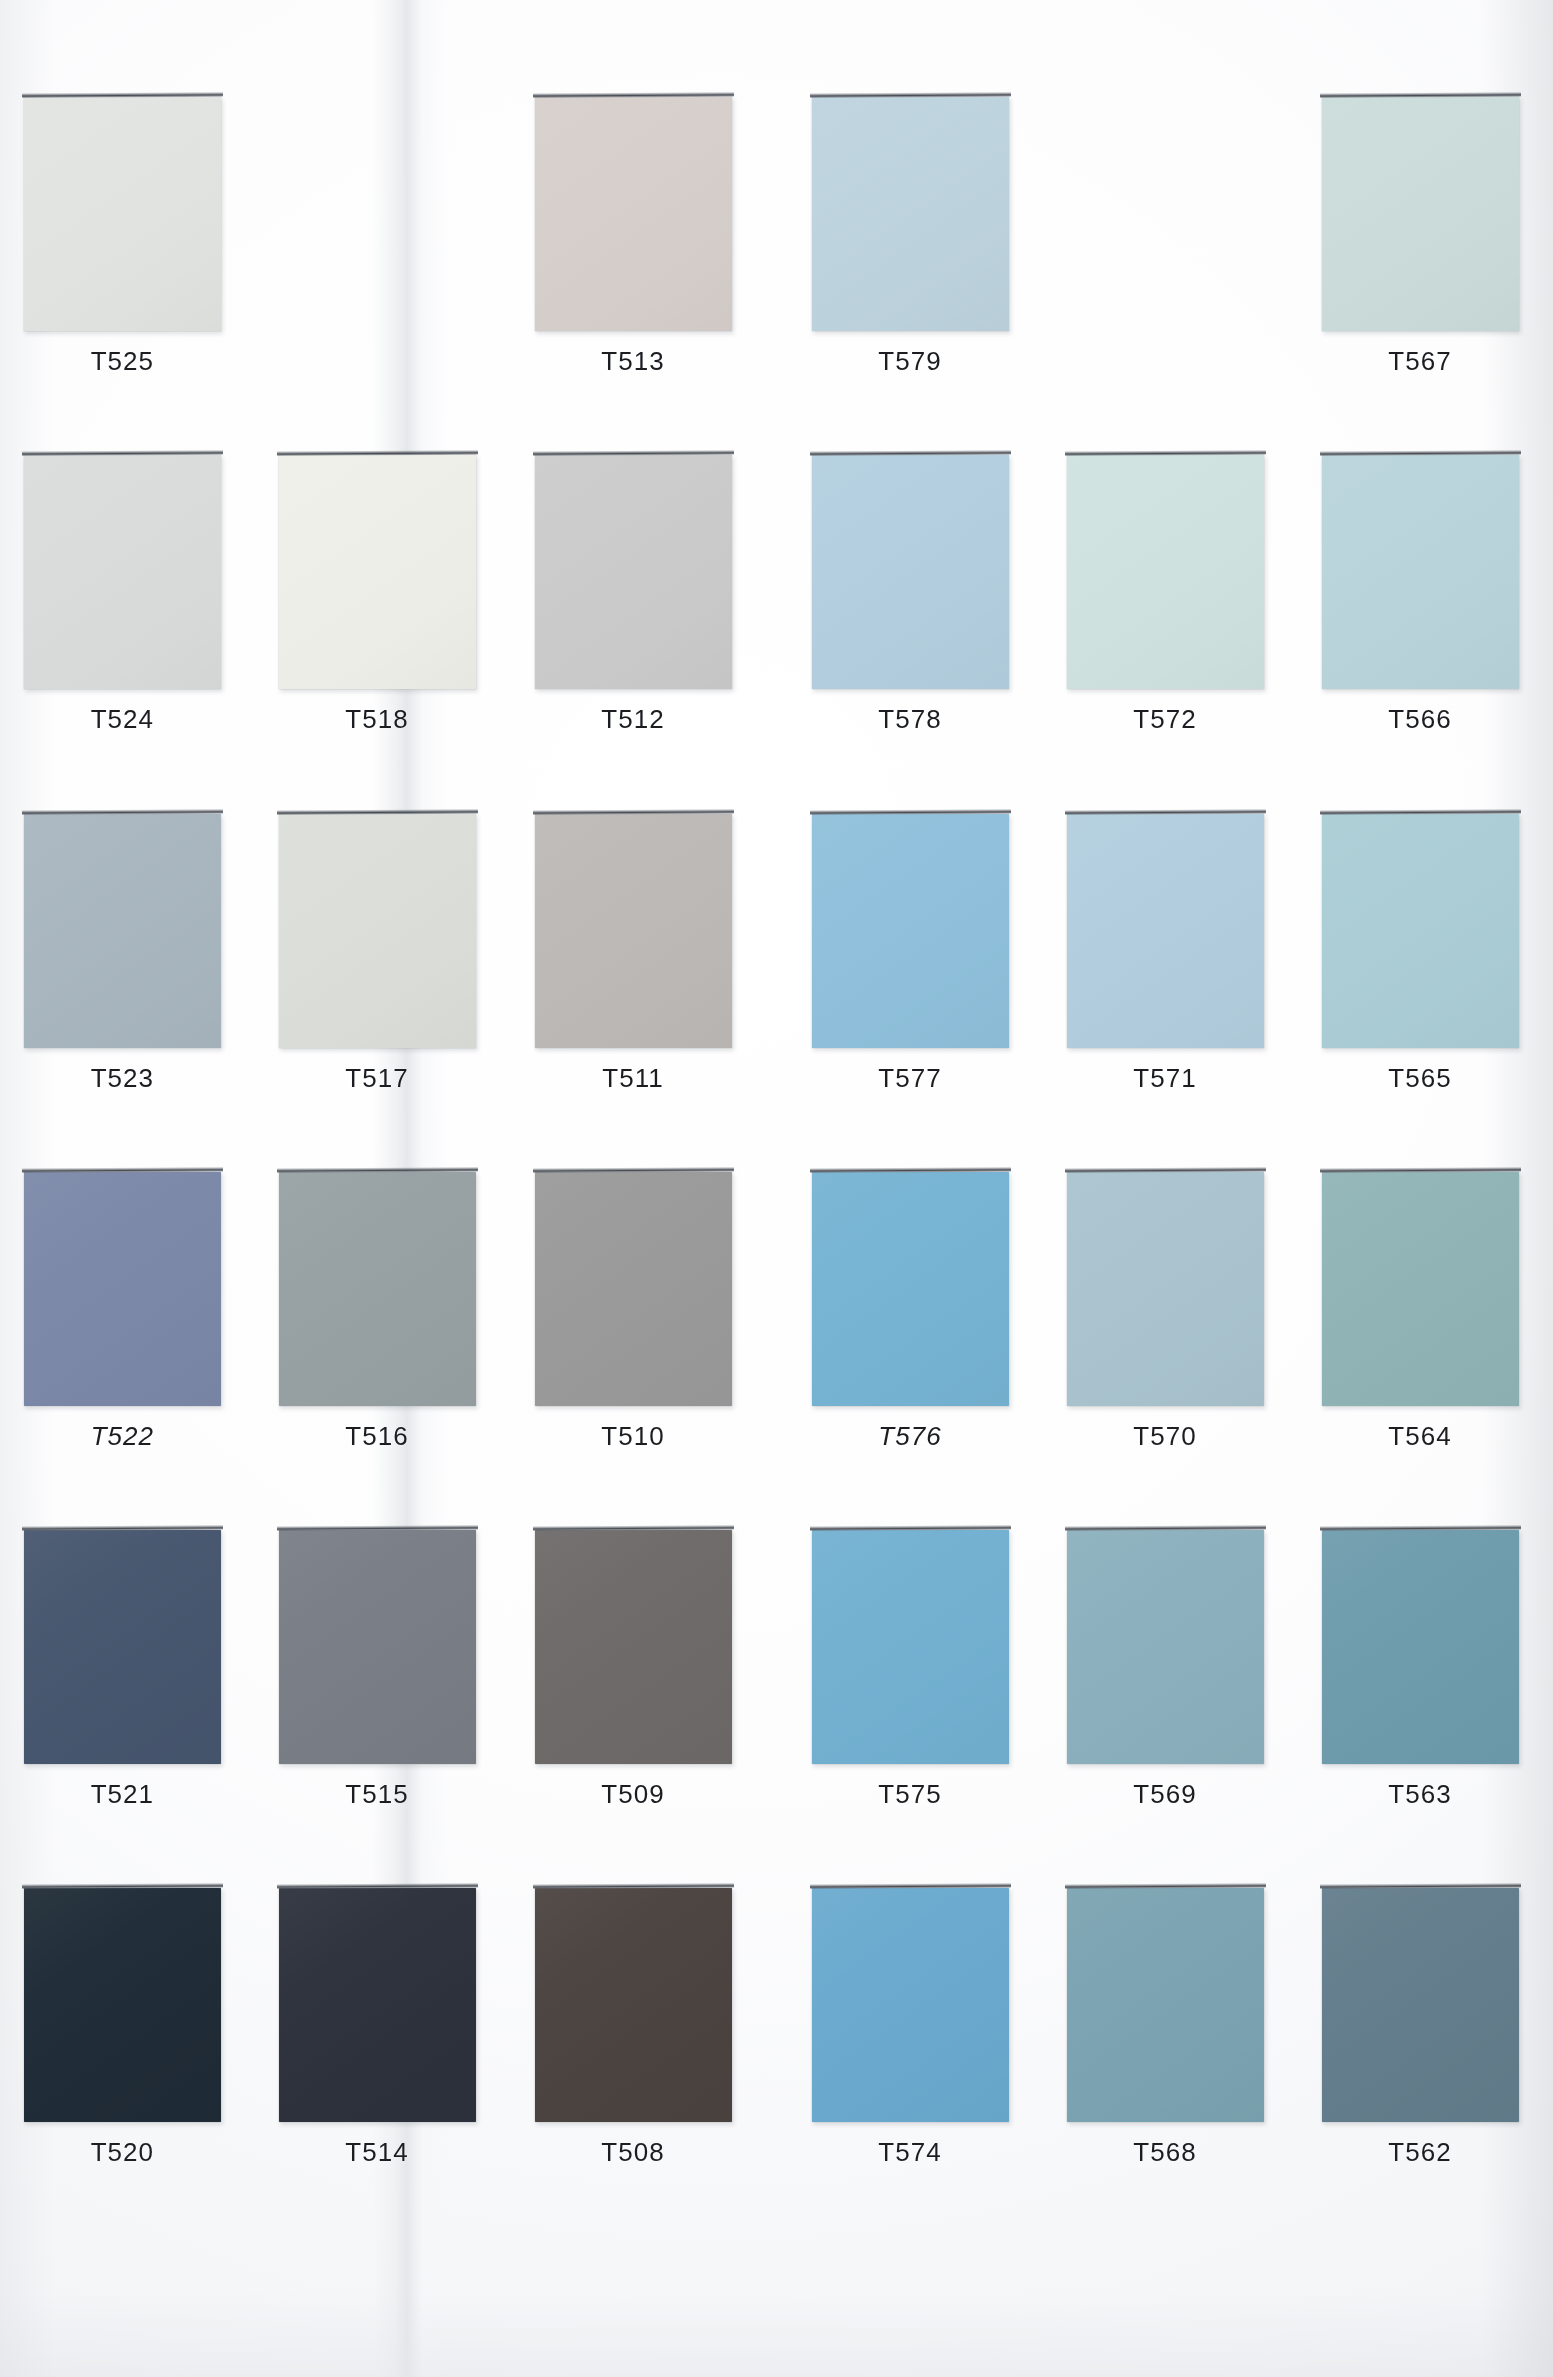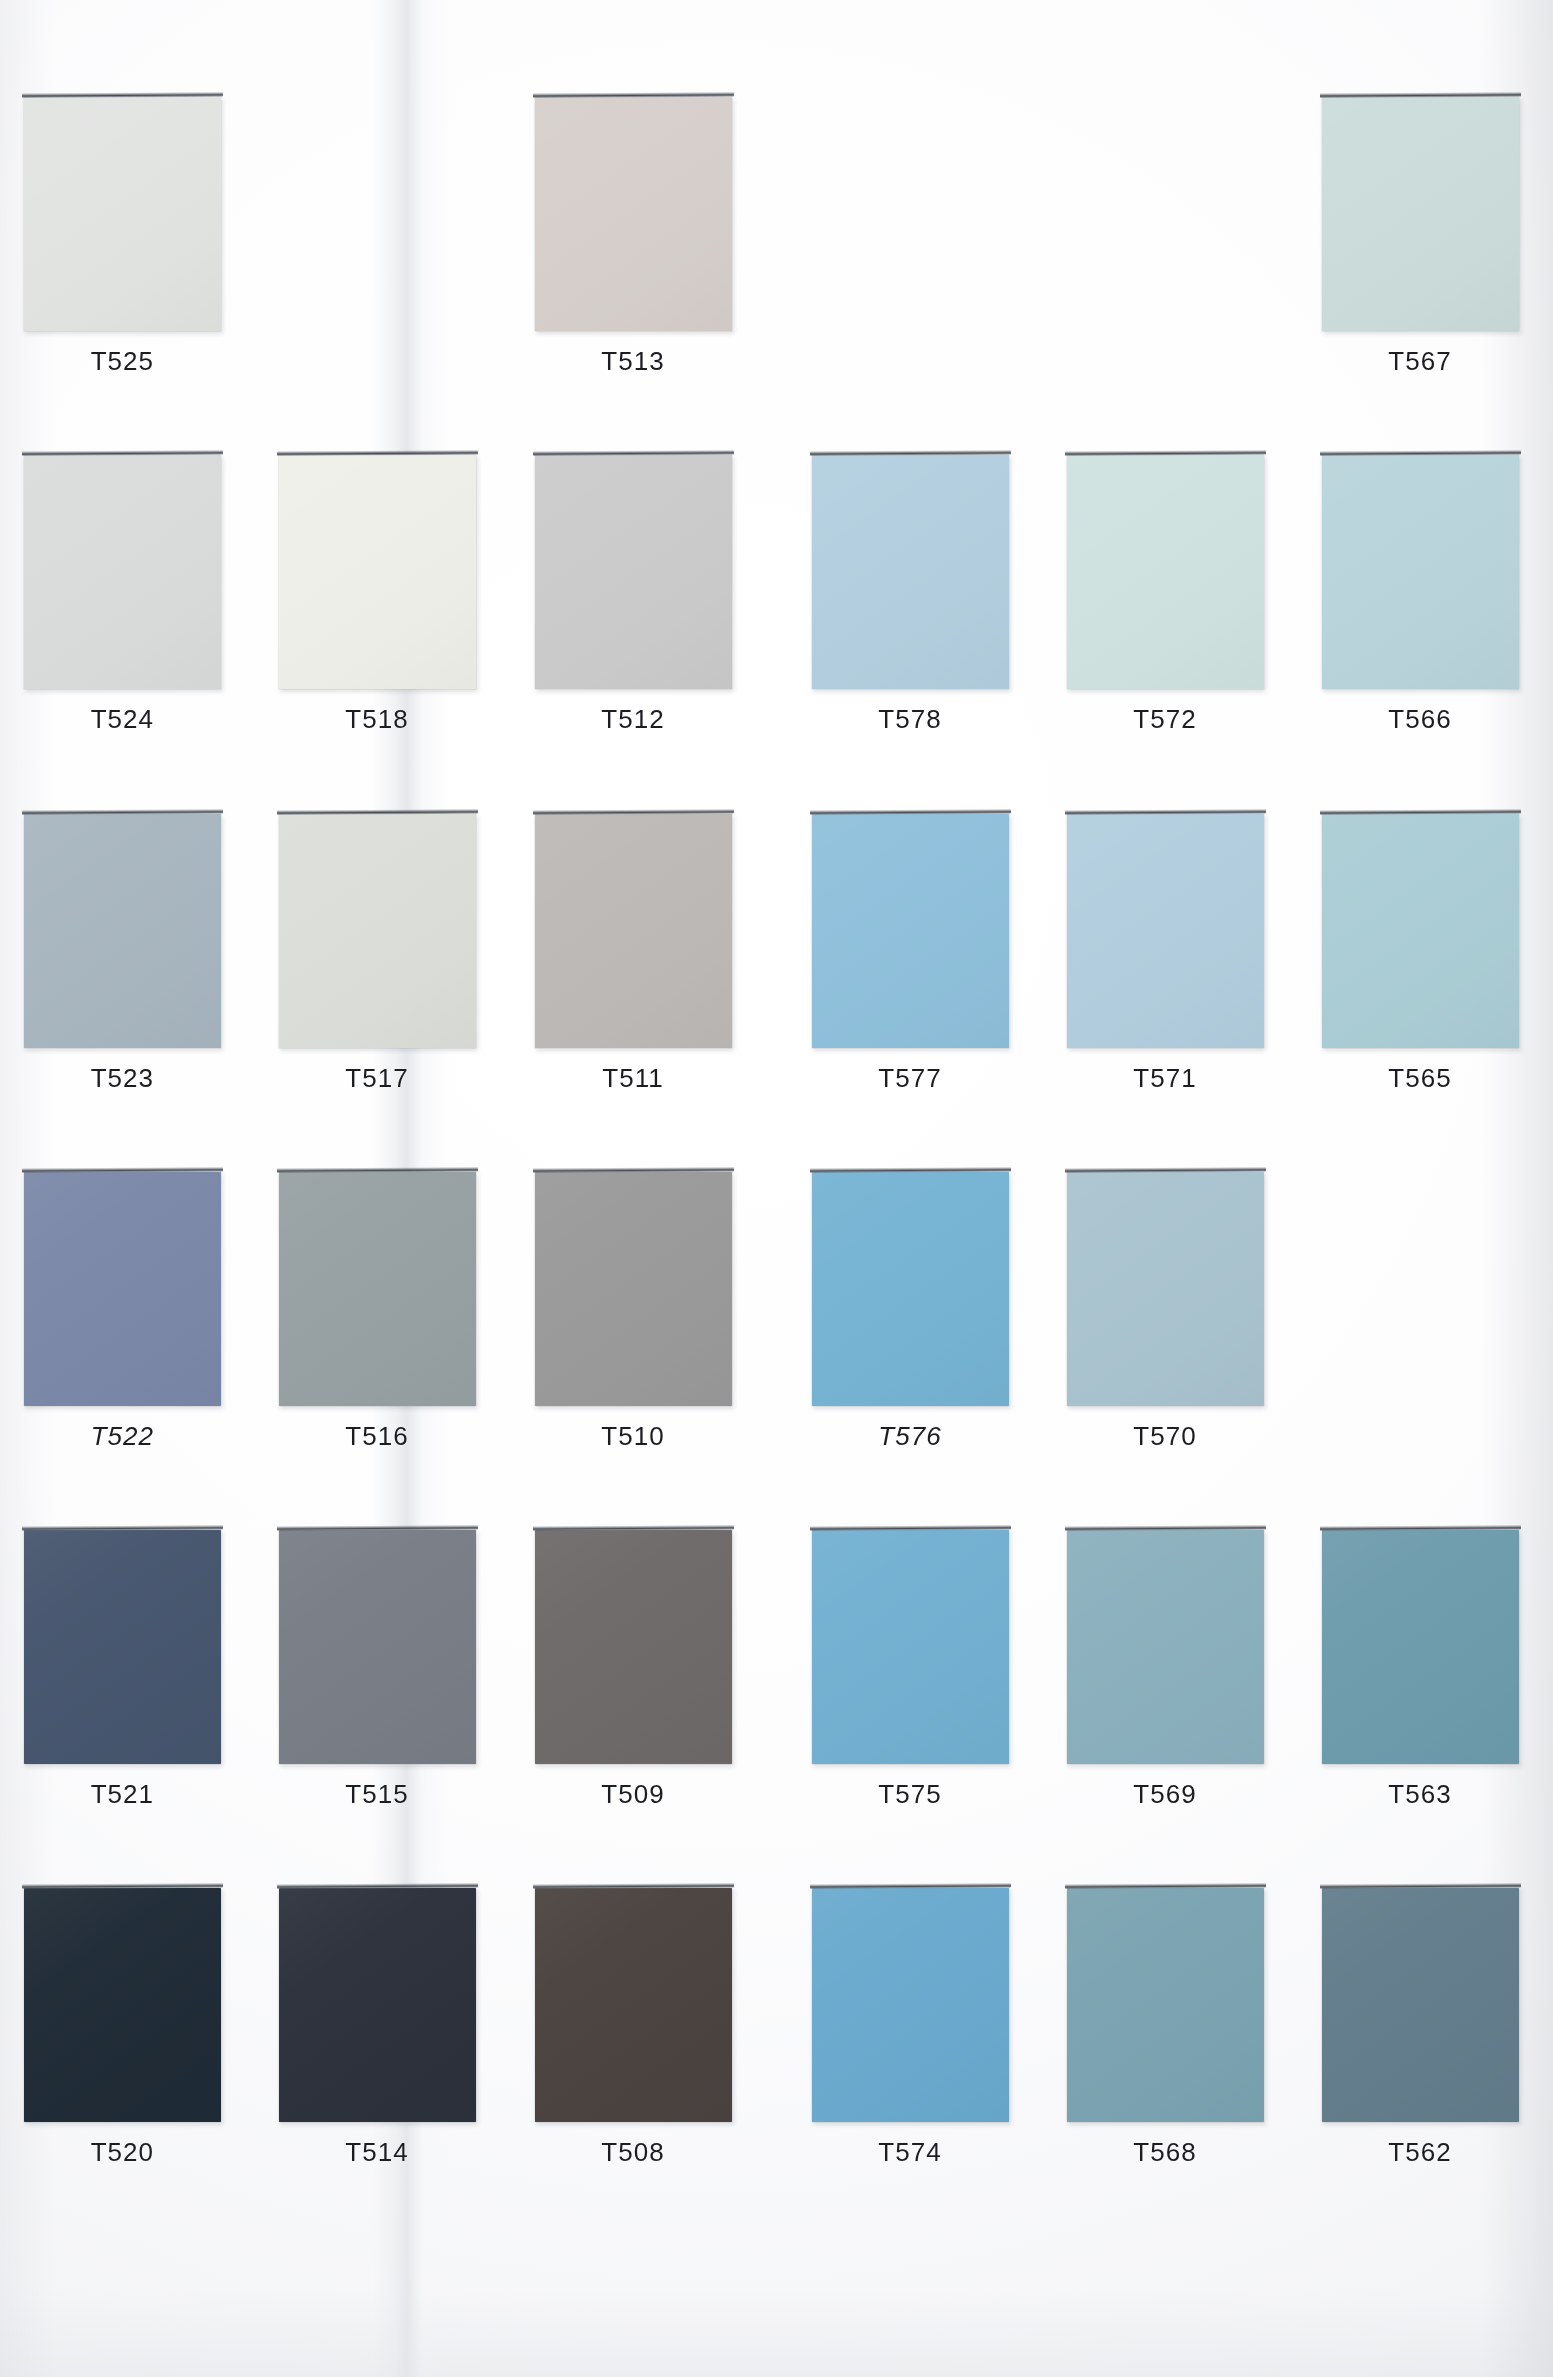--- a/index.html
+++ b/index.html
@@ -131,20 +131,24 @@
 <div id="swatch-grid">
     <div class="swatch-row" style="top: 83px;">
       <div class="swatch-cell" style="left: 14.3px;">
         <div class="chip" title="#e2e4e2" style="background: rgb(226, 228, 226);"></div>
         <div class="chip-label">T525</div>
       </div>
       <div class="swatch-cell" style="left: 525px;">
         <div class="chip" title="#d6cfcb" style="background: rgb(214, 207, 203);"></div>
         <div class="chip-label">T513</div>
       </div>
+      <div class="swatch-cell" style="left: 802px;">
+        <div class="chip" title="#bdd3de" style="background: rgb(189, 211, 222);"></div>
+        <div class="chip-label">T579</div>
+      </div>
       <div class="swatch-cell" style="left: 1312px;">
         <div class="chip" title="#cbdcda" style="background: rgb(203, 220, 218);"></div>
         <div class="chip-label">T567</div>
       </div>
     </div>
     <div class="swatch-row" style="top: 441px;">
       <div class="swatch-cell" style="left: 14.3px;">
         <div class="chip" title="#d9dcdb" style="background: rgb(217, 220, 219);"></div>
         <div class="chip-label">T524</div>
       </div>
@@ -209,20 +213,24 @@
         <div class="chip-label">T510</div>
       </div>
       <div class="swatch-cell" style="left: 802px; font-style: italic;">
         <div class="chip" title="#76b3d3" style="background: rgb(118, 179, 211);"></div>
         <div class="chip-label">T576</div>
       </div>
       <div class="swatch-cell" style="left: 1057px;">
         <div class="chip" title="#a9c3cf" style="background: rgb(169, 195, 207);"></div>
         <div class="chip-label">T570</div>
       </div>
+      <div class="swatch-cell" style="left: 1312px;">
+        <div class="chip" title="#90b4b6" style="background: rgb(144, 180, 182);"></div>
+        <div class="chip-label">T564</div>
+      </div>
     </div>
     <div class="swatch-row" style="top: 1516px;">
       <div class="swatch-cell" style="left: 14.3px;">
         <div class="chip" title="#46566e" style="background: rgb(70, 86, 110);"></div>
         <div class="chip-label">T521</div>
       </div>
       <div class="swatch-cell" style="left: 269px;">
         <div class="chip" title="#797e86" style="background: rgb(121, 126, 134);"></div>
         <div class="chip-label">T515</div>
       </div>

